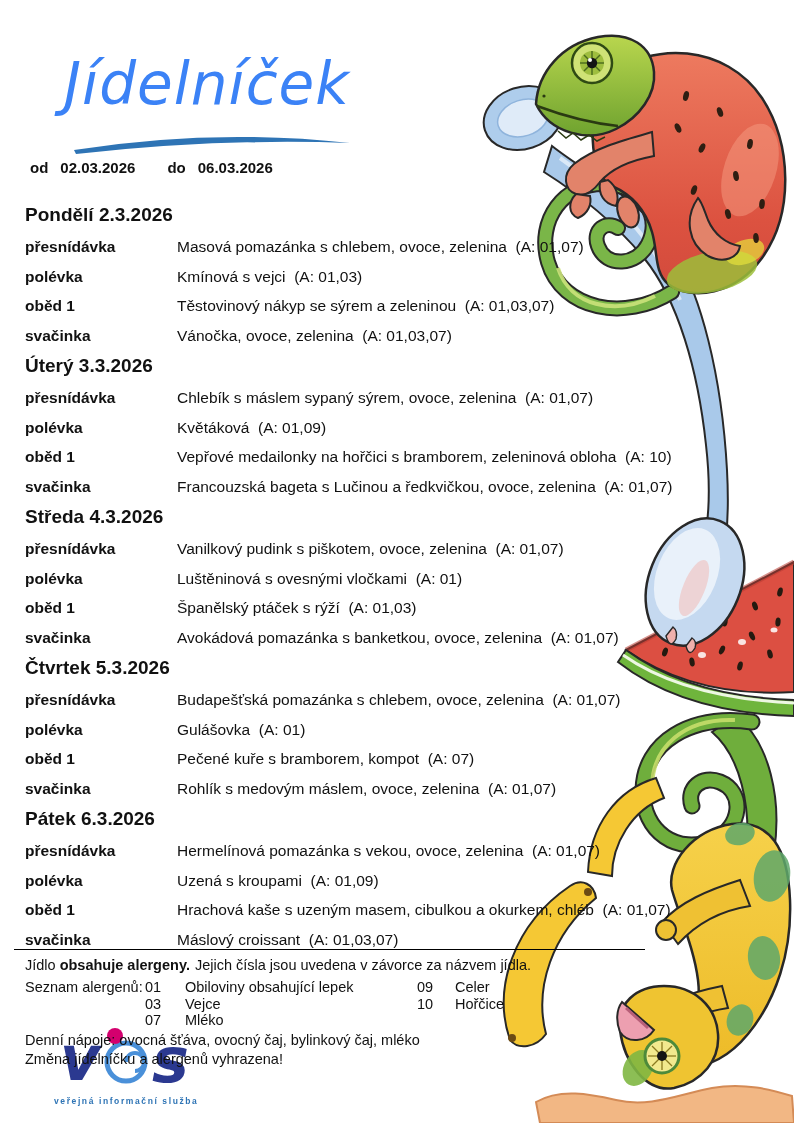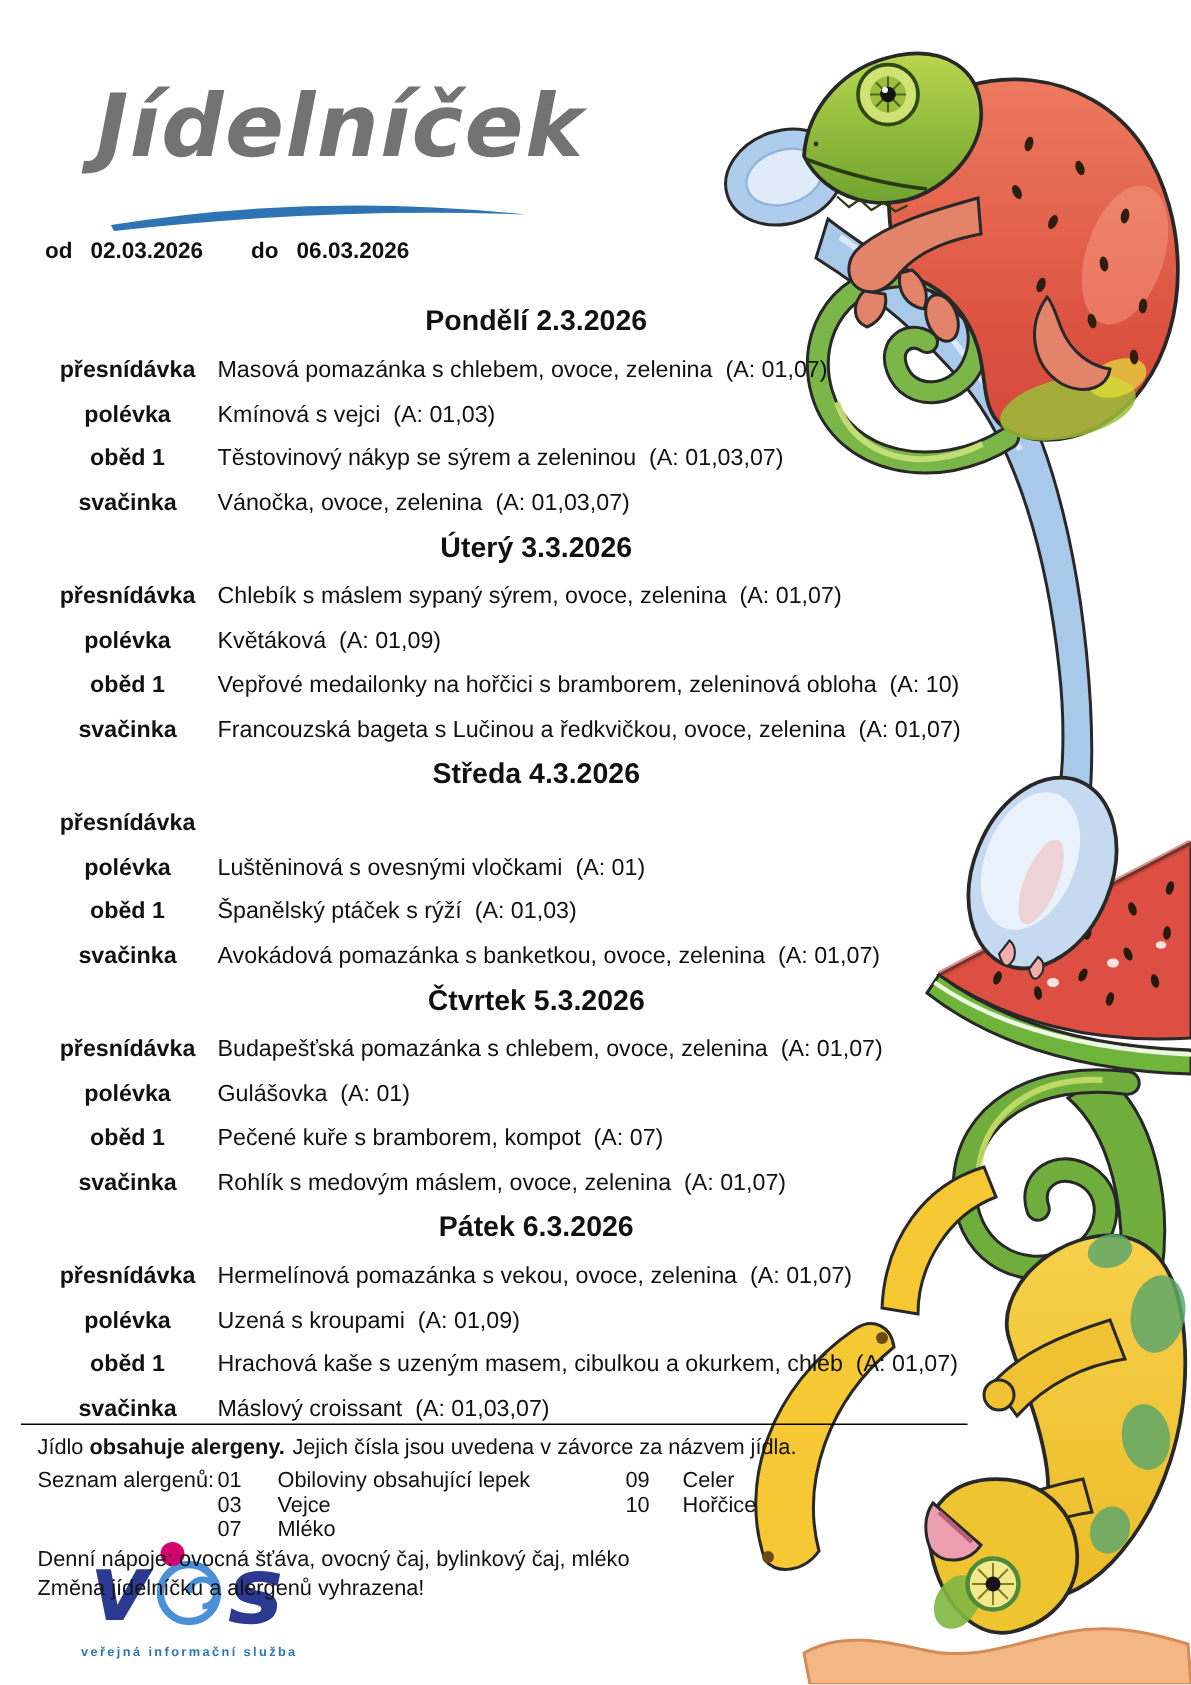--- a/index.html
+++ b/index.html
@@ -4,35 +4,35 @@
 <style>
   html,body{margin:0;padding:0;}
   body{
     width:794px;height:1123px;position:relative;background:#ffffff;
     font-family:"Liberation Sans",sans-serif;color:#111;overflow:hidden;
   }
   .layer{position:absolute;}
   
   .title{
     left:64px;top:44px;z-index:2;
-    font-family:"DejaVu Sans",sans-serif;font-weight:bold;font-style:italic;
-    font-size:58px;color:#737373;letter-spacing:1px;line-height:1.4;
+    font-family:"DejaVu Sans",sans-serif;font-weight:normal;font-style:italic;
+    font-size:58px;color:#3b82f6;letter-spacing:1px;line-height:1.4;
   }
   .swoosh{left:70px;top:134px;z-index:2;}
   .daterange{left:30px;top:159px;z-index:2;font-size:15px;font-weight:bold;display:flex;}
   .daterange .gap1{margin-left:12px}
   .daterange .gap2{margin-left:32px}
   .daterange .gap3{margin-left:12px}
   
-  .menu{left:25px;top:199px;width:665px;z-index:2;text-align:center;}
+  .menu{left:25px;top:199px;width:665px;z-index:2;}
   .day{height:147px;padding-top:4px;}
   .day-title{font-size:19px;font-weight:bold;line-height:24px;margin-bottom:5px;}
   .mrow{display:flex;line-height:29.5px;font-size:15.5px;}
   .mrow .lbl{width:120px;font-weight:bold;flex:none;}
-  .mrow .txt{white-space:pre;}
+  .mrow .txt{white-space:pre;margin-left:32px;}
   
   .sep{left:14px;top:949px;width:631px;border-top:1.6px solid #000;z-index:2;}
   .alnote{left:25px;top:957px;font-size:14.5px;z-index:2;text-align:center;}
   .alnote b{margin:0 5px 0 4px;}
   .altable{
     left:25px;top:979px;z-index:2;display:grid;
     grid-template-columns:120px 40px 232px 38px auto;
     font-size:14.5px;line-height:16.5px;
   }
   .notes{left:25px;top:1031px;z-index:3;font-size:14.5px;line-height:18.5px;}
@@ -92,20 +92,21 @@
       </div>
     <div class="mrow">
         <span class="lbl">svačinka</span>
         <span class="txt">Francouzská bageta s Lučinou a ředkvičkou, ovoce, zelenina  (A: 01,07)</span>
       </div>
   </div>
   <div class="day">
     <div class="day-title">Středa 4.3.2026</div>
     <div class="mrow">
         <span class="lbl">přesnídávka</span>
+        <span class="txt">Vanilkový pudink s piškotem, ovoce, zelenina  (A: 01,07)</span>
       </div>
     <div class="mrow">
         <span class="lbl">polévka</span>
         <span class="txt">Luštěninová s ovesnými vločkami  (A: 01)</span>
       </div>
     <div class="mrow">
         <span class="lbl">oběd 1</span>
         <span class="txt">Španělský ptáček s rýží  (A: 01,03)</span>
       </div>
     <div class="mrow">

